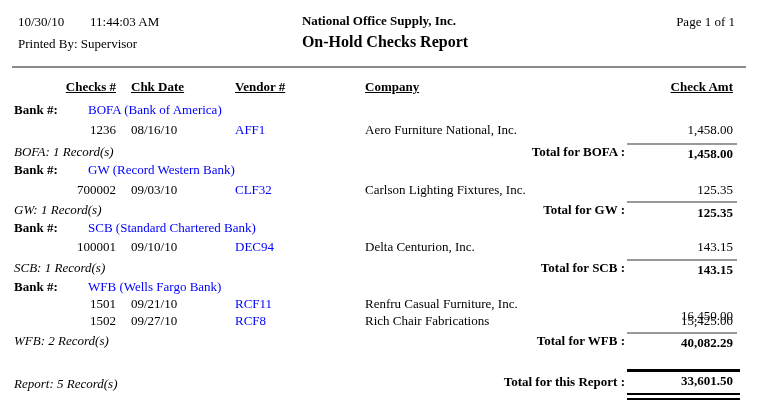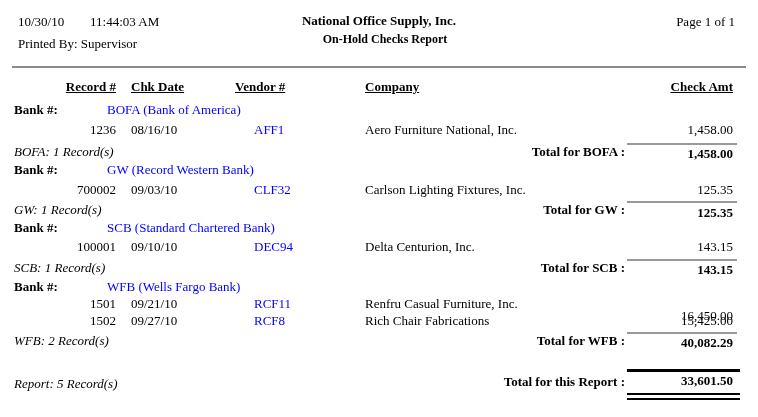--- a/index.html
+++ b/index.html
@@ -8,23 +8,23 @@
     width:758px;height:417px;
     background:#fff;
     font-family:"Liberation Serif","DejaVu Serif",serif;
     font-size:13px;color:#000;
     overflow:hidden;
   }
   .abs{position:absolute;white-space:nowrap;line-height:1.1;}
   .b{font-weight:bold;}
   .i{font-style:italic;}
   .u{text-decoration:underline;}
-  .blue{color:var(--link-blue,#0000FF);margin-left:19px;}
+  .blue{color:var(--link-blue,#0000FF);}
   .center{left:0;right:0;text-align:center;}
-  .title{font-size:12px;font-weight:bold;margin-left:12px;}
+  .title{font-size:16px;font-weight:bold;margin-left:12px;}
   .hr{position:absolute;left:12px;right:12px;height:0;border-top:2px solid #8a8a8a;}
   
   .col-check{left:20px;width:96px;text-align:right;}
   .col-date{left:131px;}
   .col-vendor{left:235px;}
   .col-company{left:365px;}
   .col-amt{left:578px;width:155px;text-align:right;}
   .col-banklabel{left:14px;}
   .col-bankname{left:88px;}
   .col-totlabel{left:380px;width:245px;text-align:right;}
@@ -39,21 +39,21 @@
 
   <span class="abs" style="top:15px;left:18px">10/30/10</span>
   <span class="abs" style="top:15px;left:90px">11:44:03 AM</span>
   <span class="abs b center" style="top:14px">National Office Supply, Inc.</span>
   <span class="abs" style="top:37px;left:18px">Printed By: Supervisor</span>
   <span class="abs title center" style="top:33px">On-Hold Checks Report</span>
   <span class="abs" style="top:15px;right:23px">Page 1 of 1</span>
   <div class="hr" style="top:66px"></div>
 
   <div>
-    <span class="abs b u col-check" style="top:80px">Record #</span>
+    <span class="abs b u col-check" style="top:80px">Checks #</span>
     <span class="abs b u col-date" style="top:80px">Chk Date</span>
     <span class="abs b u col-vendor" style="top:80px">Vendor #</span>
     <span class="abs b u col-company" style="top:80px">Company</span>
     <span class="abs b u col-amt" style="top:80px">Check Amt</span>
   </div>
 
   <div>
     <span class="abs b col-banklabel" style="top:103px">Bank #:</span>
     <span class="abs blue col-bankname" style="top:103px">BOFA (Bank of America)</span>
     <div>

